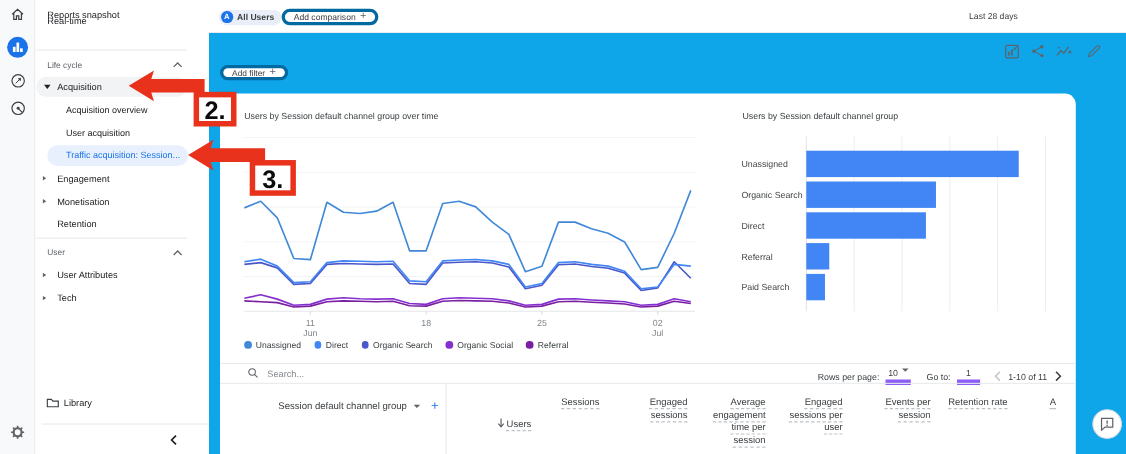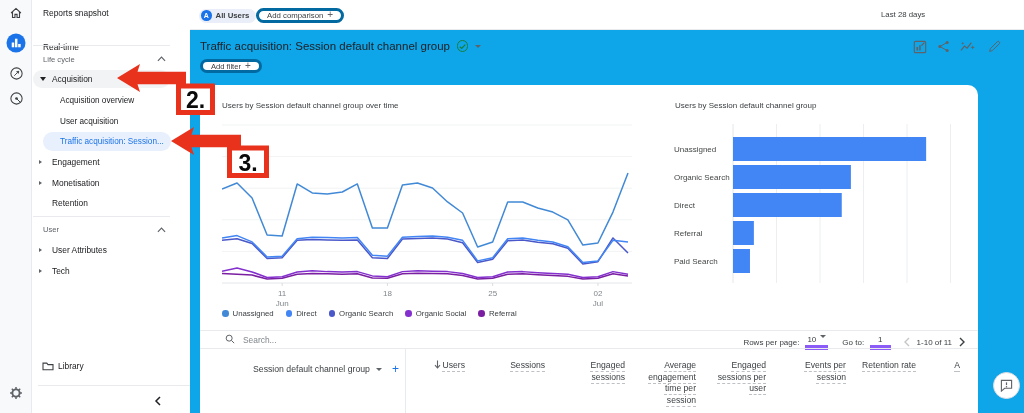--- a/index.html
+++ b/index.html
@@ -94,21 +94,21 @@
         </g>
         <circle cx="10" cy="10" r="2.2" fill="#f8f9fa" stroke="none"></circle>
       </svg>
   </div>
 </div>
 
 <div class="nav">
   <div class="nrow" style="top:2.5px;padding-left:11px">
       <span class="lbl">Reports snapshot</span>
     </div>
-  <div class="nrow" style="top:37px;padding-left:11px">
+  <div class="nrow" style="top:9px;padding-left:11px">
       <span class="lbl">Real-time</span>
     </div>
   <div class="ndiv" style="top:45px"></div>
   <div class="nrow section" style="top:49px;padding-left:11px">
     <span class="lbl">Life cycle</span>
     <svg style="position:absolute;left:125px" width="9" height="6" viewBox="0 0 10 6">
         <path d="M1 5 L5 1 L9 5" fill="none" stroke="#5f6368" stroke-width="1.3"></path>
       </svg>
   </div>
   <div class="nrow pill-gray" style="top:70px;height:18px;left:1px;width:137px;padding-left:19px">
@@ -170,29 +170,20 @@
       <span class="avatar">A</span>
       <span class="t">All Users</span>
     </div>
     <div class="chip-outline" style="left:66px;top:7.5px">
       <span>Add comparison</span>
         <span class="plus">+</span>
     </div>
     <div class="daterange">Last 28 days</div>
   </div>
 
-  <div class="pagetitle">
-    <span>Traffic acquisition: Session default channel group</span>
-    <span class="okcheck">
-      <svg width="9" height="9" viewBox="0 0 10 10" style="position:absolute;left:0.3px;top:0.3px">
-          <path d="M2 5.2 L4.2 7.2 L8 3" fill="none" stroke="#188038" stroke-width="1.4"></path>
-        </svg>
-    </span>
-    <span class="caret-sm"></span>
-  </div>
 
   <div class="chip-outline addfilter">
     <span>Add filter</span>
       <span class="plus">+</span>
   </div>
 
   <div class="hicons">
     <div class="hicon">
       <svg width="14" height="14" viewBox="0 0 16 16">
           <rect x="1.5" y="1.5" width="13" height="13" rx="1.5" fill="none" stroke="#5f6368" stroke-width="1.3"></rect>
@@ -321,21 +312,21 @@
 
     <div class="divider-h" style="top:263px"></div>
     <div class="vdiv"></div>
 
     <div class="dim-header">
       <span>Session default channel group</span>
       <span class="caret-sm"></span>
       <span style="color:#1a73e8;font-size:12px;font-weight:400;margin-left:4px">+</span>
     </div>
     <div id="metricCols">
-        <div class="th" style="left: 209px; width: 56px;"><span class="sortarrow"><svg width="7" height="9" viewBox="0 0 7 9">
+        <div class="th" style="left: 227px; width: 56px; margin-top: 20px;"><span class="sortarrow"><svg width="7" height="9" viewBox="0 0 7 9">
               <path d="M3.5 0.5 V7.5 M1 5.2 L3.5 8 L6 5.2" fill="none" stroke="#5f6368" stroke-width="1.1"></path>
             </svg></span><span class="u">Users</span></div>
         <div class="th" style="left: 275px; width: 70px;"><span class="u">Sessions</span></div>
         <div class="th" style="left: 367px; width: 58px;"><span class="u">Engaged sessions</span></div>
         <div class="th" style="left: 436px; width: 60px;"><span class="u">Average engagement time per session</span></div>
         <div class="th" style="left: 504px; width: 62px;"><span class="u">Engaged sessions per user</span></div>
         <div class="th" style="left: 590px; width: 56px;"><span class="u">Events per session</span></div>
         <div class="th" style="left: 656px; width: 60px;"><span class="u">Retention rate</span></div>
         <div class="th" style="left: 746px; width: 14px;"><span class="u">A</span></div>
       </div>

